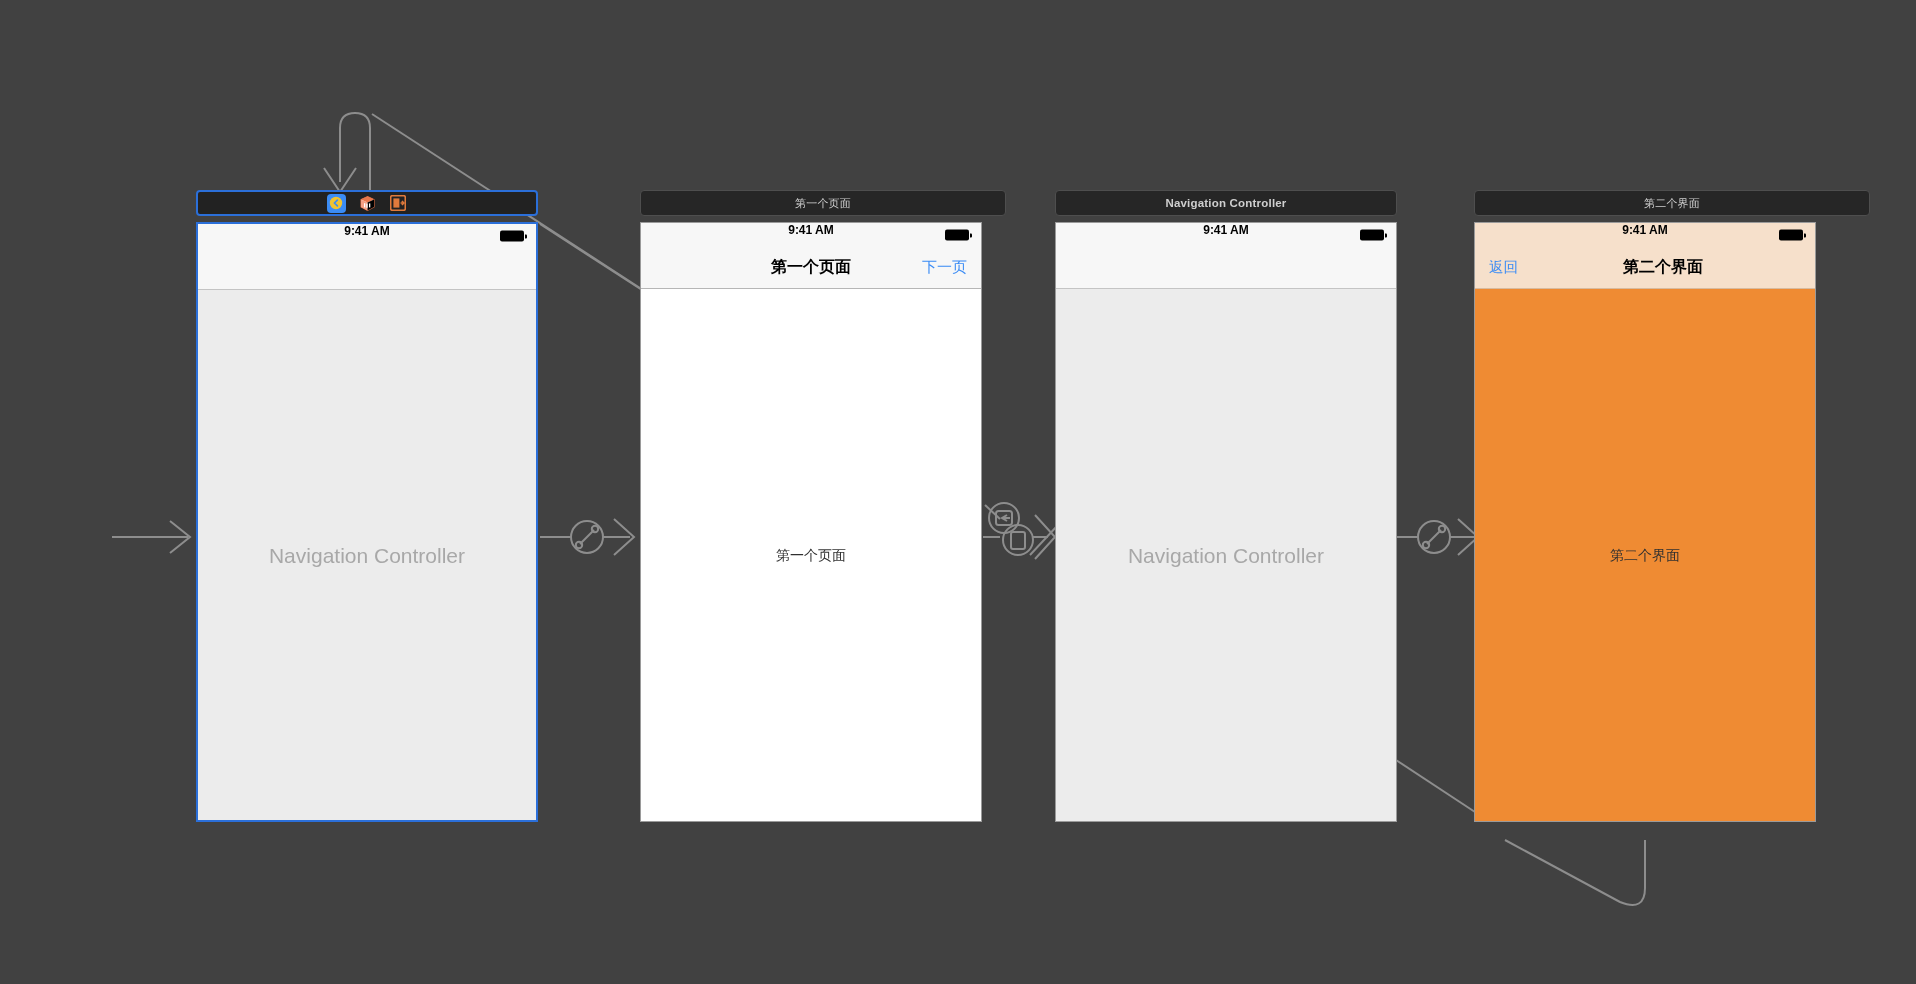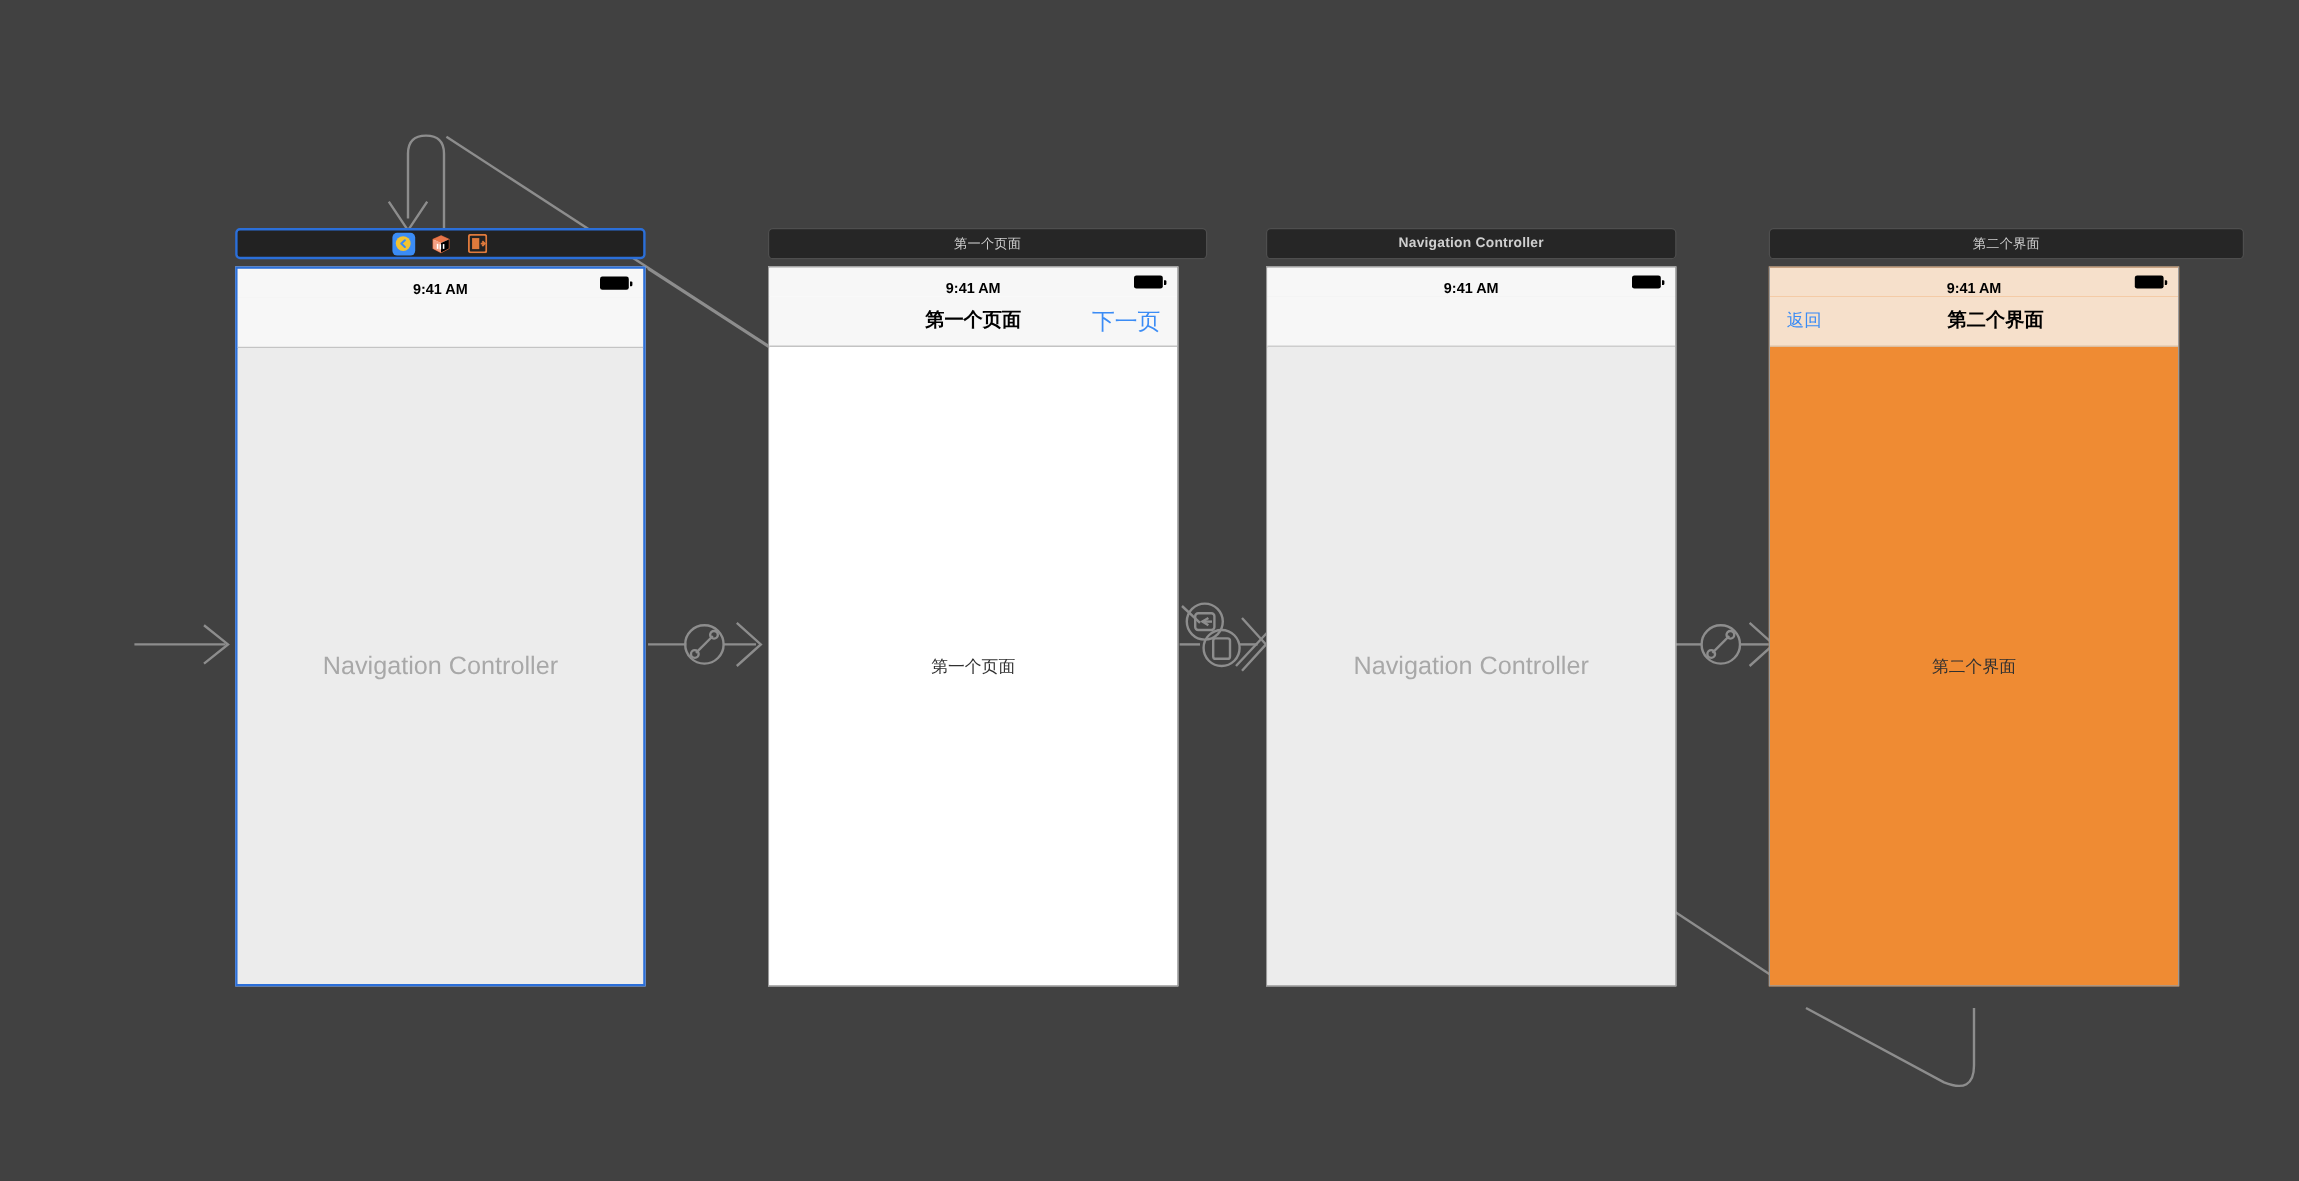--- a/index.html
+++ b/index.html
@@ -62,21 +62,21 @@
     background: #ffffff;
     border: 1px solid #9a9a9a;
     position: relative;
     overflow: hidden;
   }
   .device.selected { border: 2px solid #2b6fd9; }
 
   .statusbar {
     height: 24px;
     position: relative;
-    display: flex; align-items: flex-end; justify-content: center;
+    display: flex; align-items: flex-start; justify-content: center;
     font-size: 12px; font-weight: bold; color: #000;
     font-family: "Liberation Sans", sans-serif;
   }
   .battery {
     position: absolute; right: 12px; top: 50%;
     transform: translateY(-50%);
     width: 24px; height: 11px;
     background: #000; border-radius: 2px;
   }
   .battery:after {
@@ -90,21 +90,21 @@
     height: 42px;
     position: relative;
     display: flex; align-items: center; justify-content: center;
     border-bottom: 1px solid #b6b6b6;
   }
   .navbar .nav-title {
     font-size: 16px; font-weight: bold; color: #000;
   }
   .navbar .nav-right {
     position: absolute; right: 14px;
-    font-size: 19px; color: #3b8cf5;
+    font-size: 15px; color: #3b8cf5;
   }
   .navbar .nav-left {
     position: absolute; left: 14px;
     font-size: 14.5px; color: #3b8cf5;
   }
   .navbar.empty { border-bottom: 1px solid #c4c4c4; }
 
   .body-area {
     position: absolute;
     left: 0; right: 0; bottom: 0;

